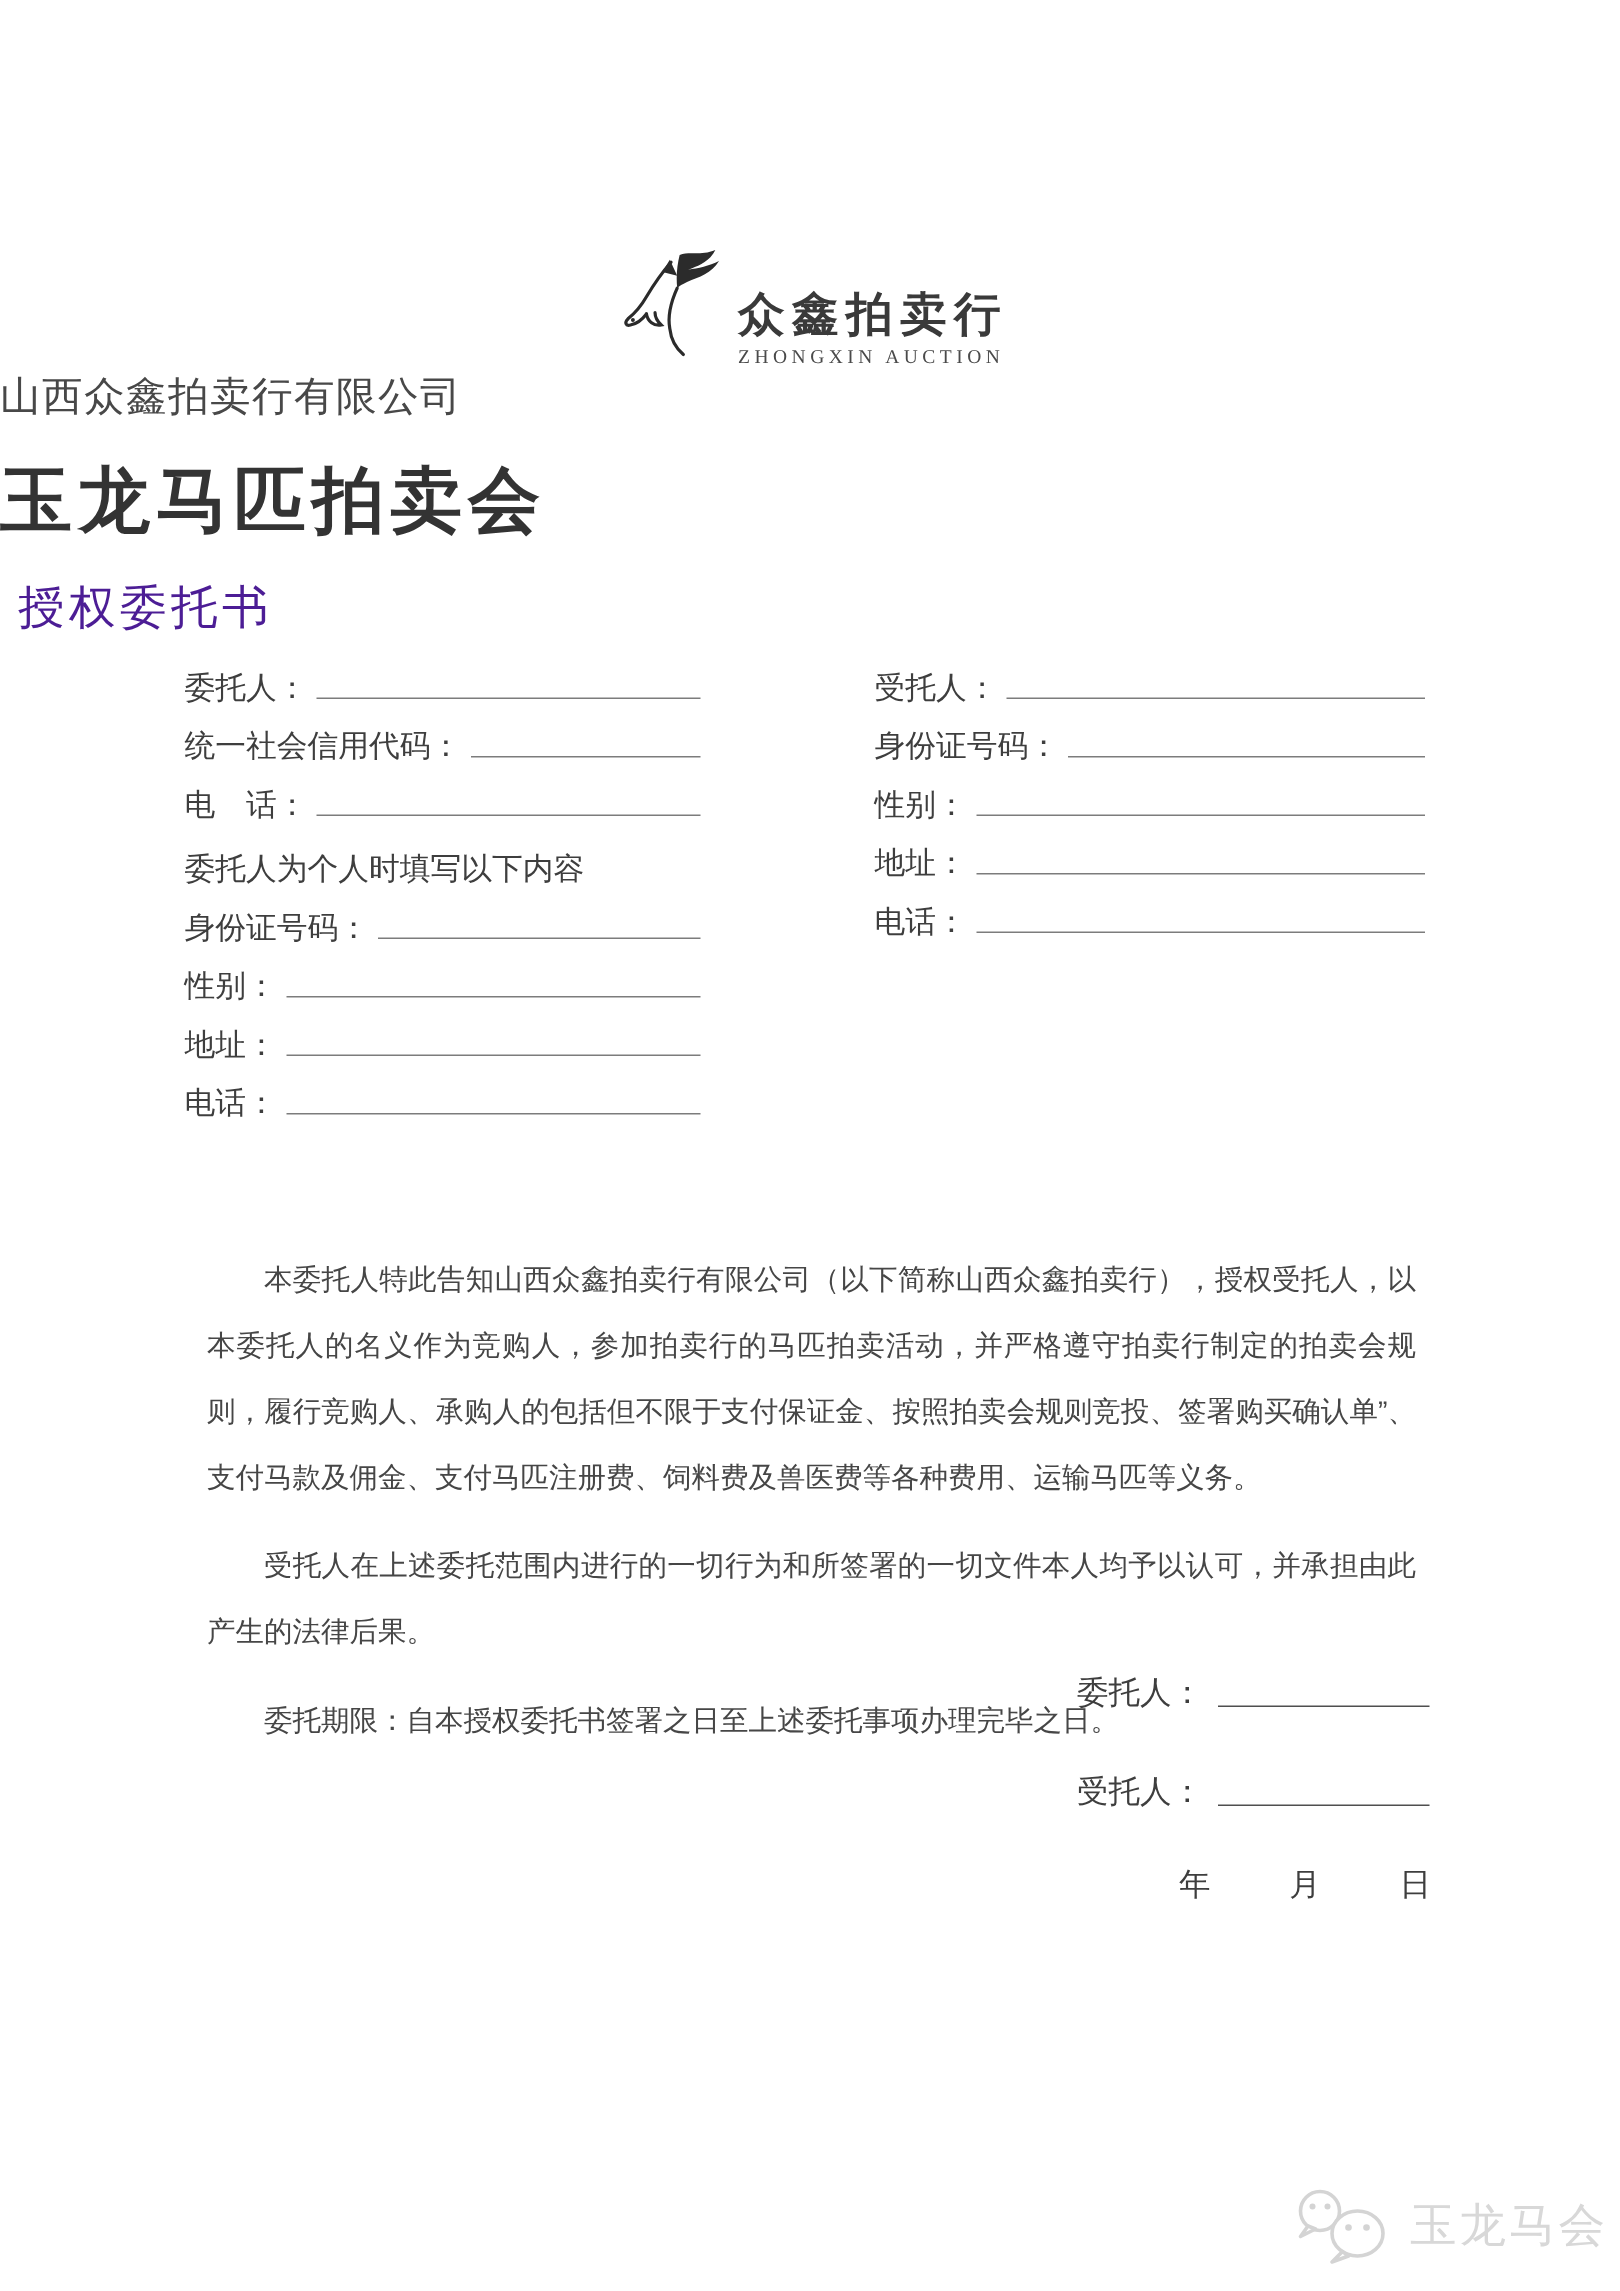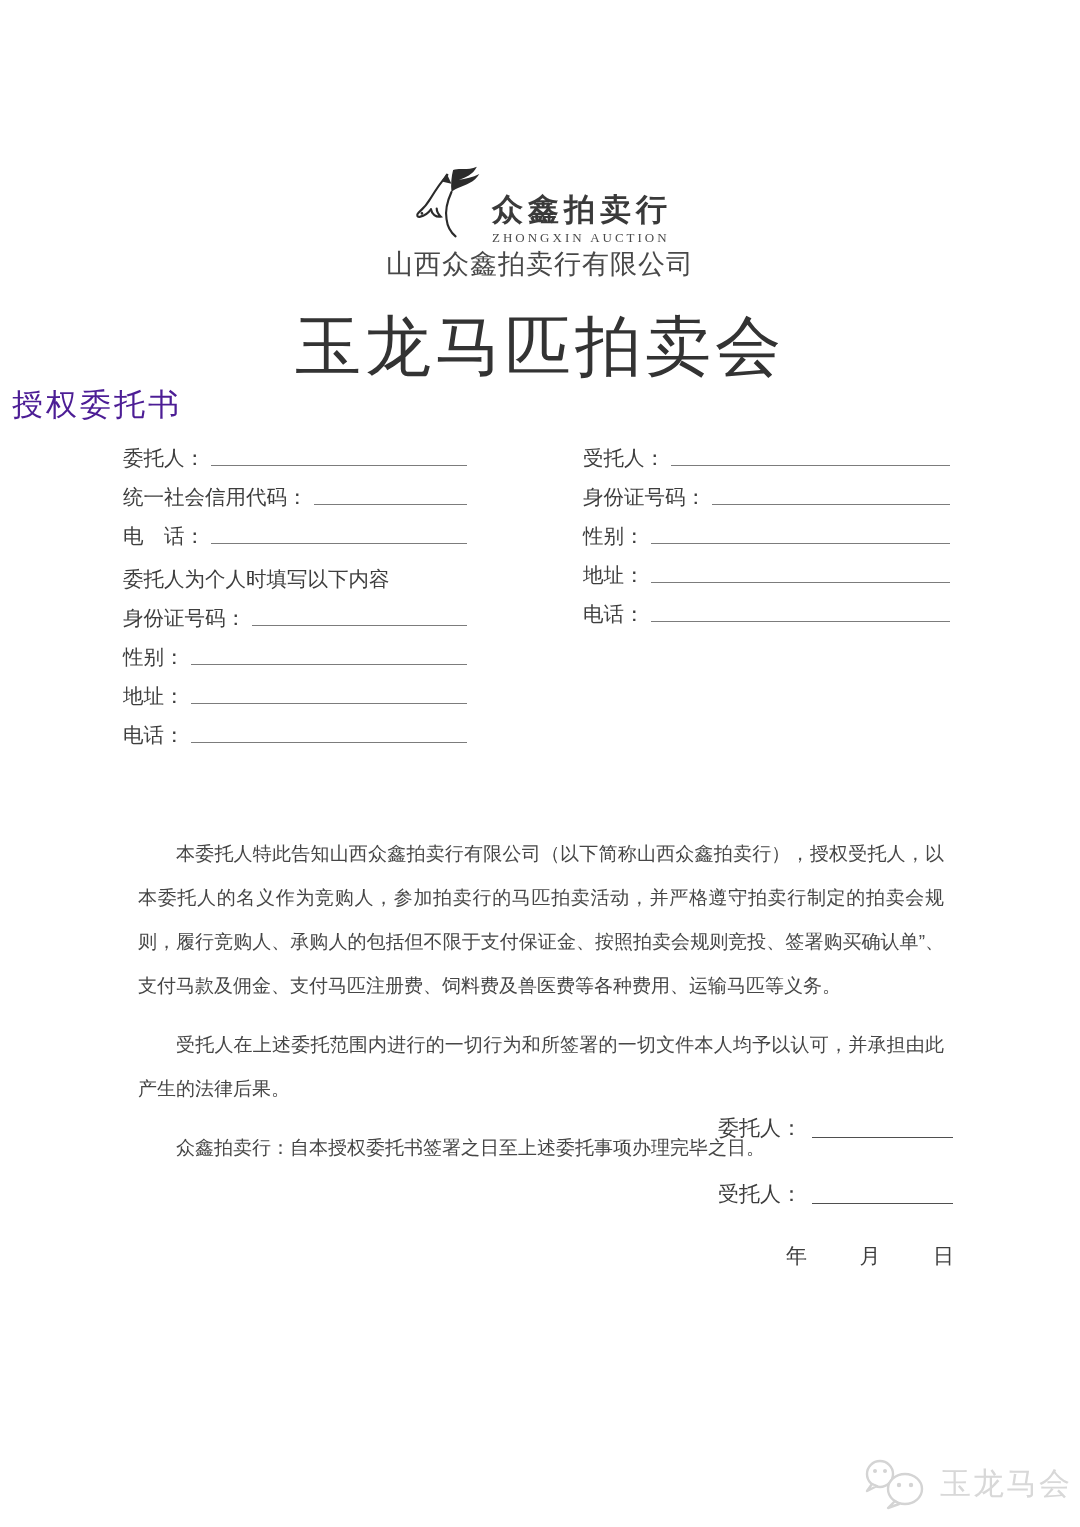--- a/index.html
+++ b/index.html
@@ -7,22 +7,22 @@
   .page {
     position:relative; width:1080px; height:1527px; background:#ffffff;
     font-family:"Liberation Sans","DejaVu Sans",sans-serif; color:#3e3e3e; overflow:hidden;
   }
   
   .logo { position:absolute; top:166px; left:0; right:0; display:flex; justify-content:center; align-items:flex-end; }
   .logo svg.horse { width:82px; height:80px; flex:0 0 auto; }
   .logo-text { padding-top:18px; margin-left:2px; font-family:"Liberation Serif","DejaVu Serif",serif; }
   .brand-cn { font-size:31px; font-weight:600; letter-spacing:5px; color:#3a3a3a; line-height:1.1; }
   .brand-en { font-size:13px; letter-spacing:3px; color:#4a4a4a; margin-top:3px;font-family:Liberation Serif, serif; }
-  .company { position:absolute; top:246px; left:0; width:100%; text-align:center; font-size:27px; font-weight:500; color:#484848; letter-spacing:1px; }
-  .title { position:absolute; top:302px; left:0; width:100%; text-align:center; font-size:66px; font-weight:400; color:#333333; letter-spacing:4px; margin:0; }
+  .company { position:absolute; top:246px; left:0; width:100%; font-size:27px; font-weight:500; color:#484848; letter-spacing:1px; }
+  .title { position:absolute; top:302px; left:0; width:100%; font-size:48px; font-weight:700; color:#333333; letter-spacing:4px; margin:0; }
   .subtitle { position:absolute; top:372px; left:0; width:100%; text-align:left; font-size:31px; font-weight:500; color:#4c1d95; letter-spacing:3px; margin:12px; }
   
   .form-left  { position:absolute; left:123px; top:438px; width:344px; }
   .form-right { position:absolute; left:583px; top:438px; width:367px; }
   .row { display:flex; align-items:center; height:39px; font-size:20.5px; color:#3e3e3e; }
   .row .lbl { white-space:pre; }
   .fill-line { flex:1; height:0; border-bottom:1px solid #7c7c7c; transform:translateY(8px); margin-left:6px; }
   .note { height:39px; margin-top:4px; display:flex; align-items:center; font-size:20.5px; color:#3e3e3e; }
   
   .bodytext { position:absolute; left:123px; top:817px; width:836px; font-size:19px; line-height:44px; color:#464646; text-align:justify; }
@@ -115,21 +115,21 @@
     </div>
     <div class="row">
       <span class="lbl">电话：</span>
       <span class="fill-line"></span>
     </div>
   </div>
 
   <div class="bodytext">
     <p>本委托人特此告知山西众鑫拍卖行有限公司（以下简称山西众鑫拍卖行），授权受托人，以本委托人的名义作为竞购人，参加拍卖行的马匹拍卖活动，并严格遵守拍卖行制定的拍卖会规则，履行竞购人、承购人的包括但不限于支付保证金、按照拍卖会规则竞投、签署购买确认单”、支付马款及佣金、支付马匹注册费、饲料费及兽医费等各种费用、运输马匹等义务。</p>
     <p>受托人在上述委托范围内进行的一切行为和所签署的一切文件本人均予以认可，并承担由此产生的法律后果。</p>
-    <p>众鑫拍卖行：自本授权委托书签署之日至上述委托事项办理完毕之日。</p>
+    <p>委托期限：自本授权委托书签署之日至上述委托事项办理完毕之日。</p>
   </div>
 
   <div class="sign-block">
     <div class="sign-row">
       <span class="lbl">委托人：</span>
       <span class="fill-line"></span>
     </div>
     <div class="sign-row">
       <span class="lbl">受托人：</span>
       <span class="fill-line"></span>

